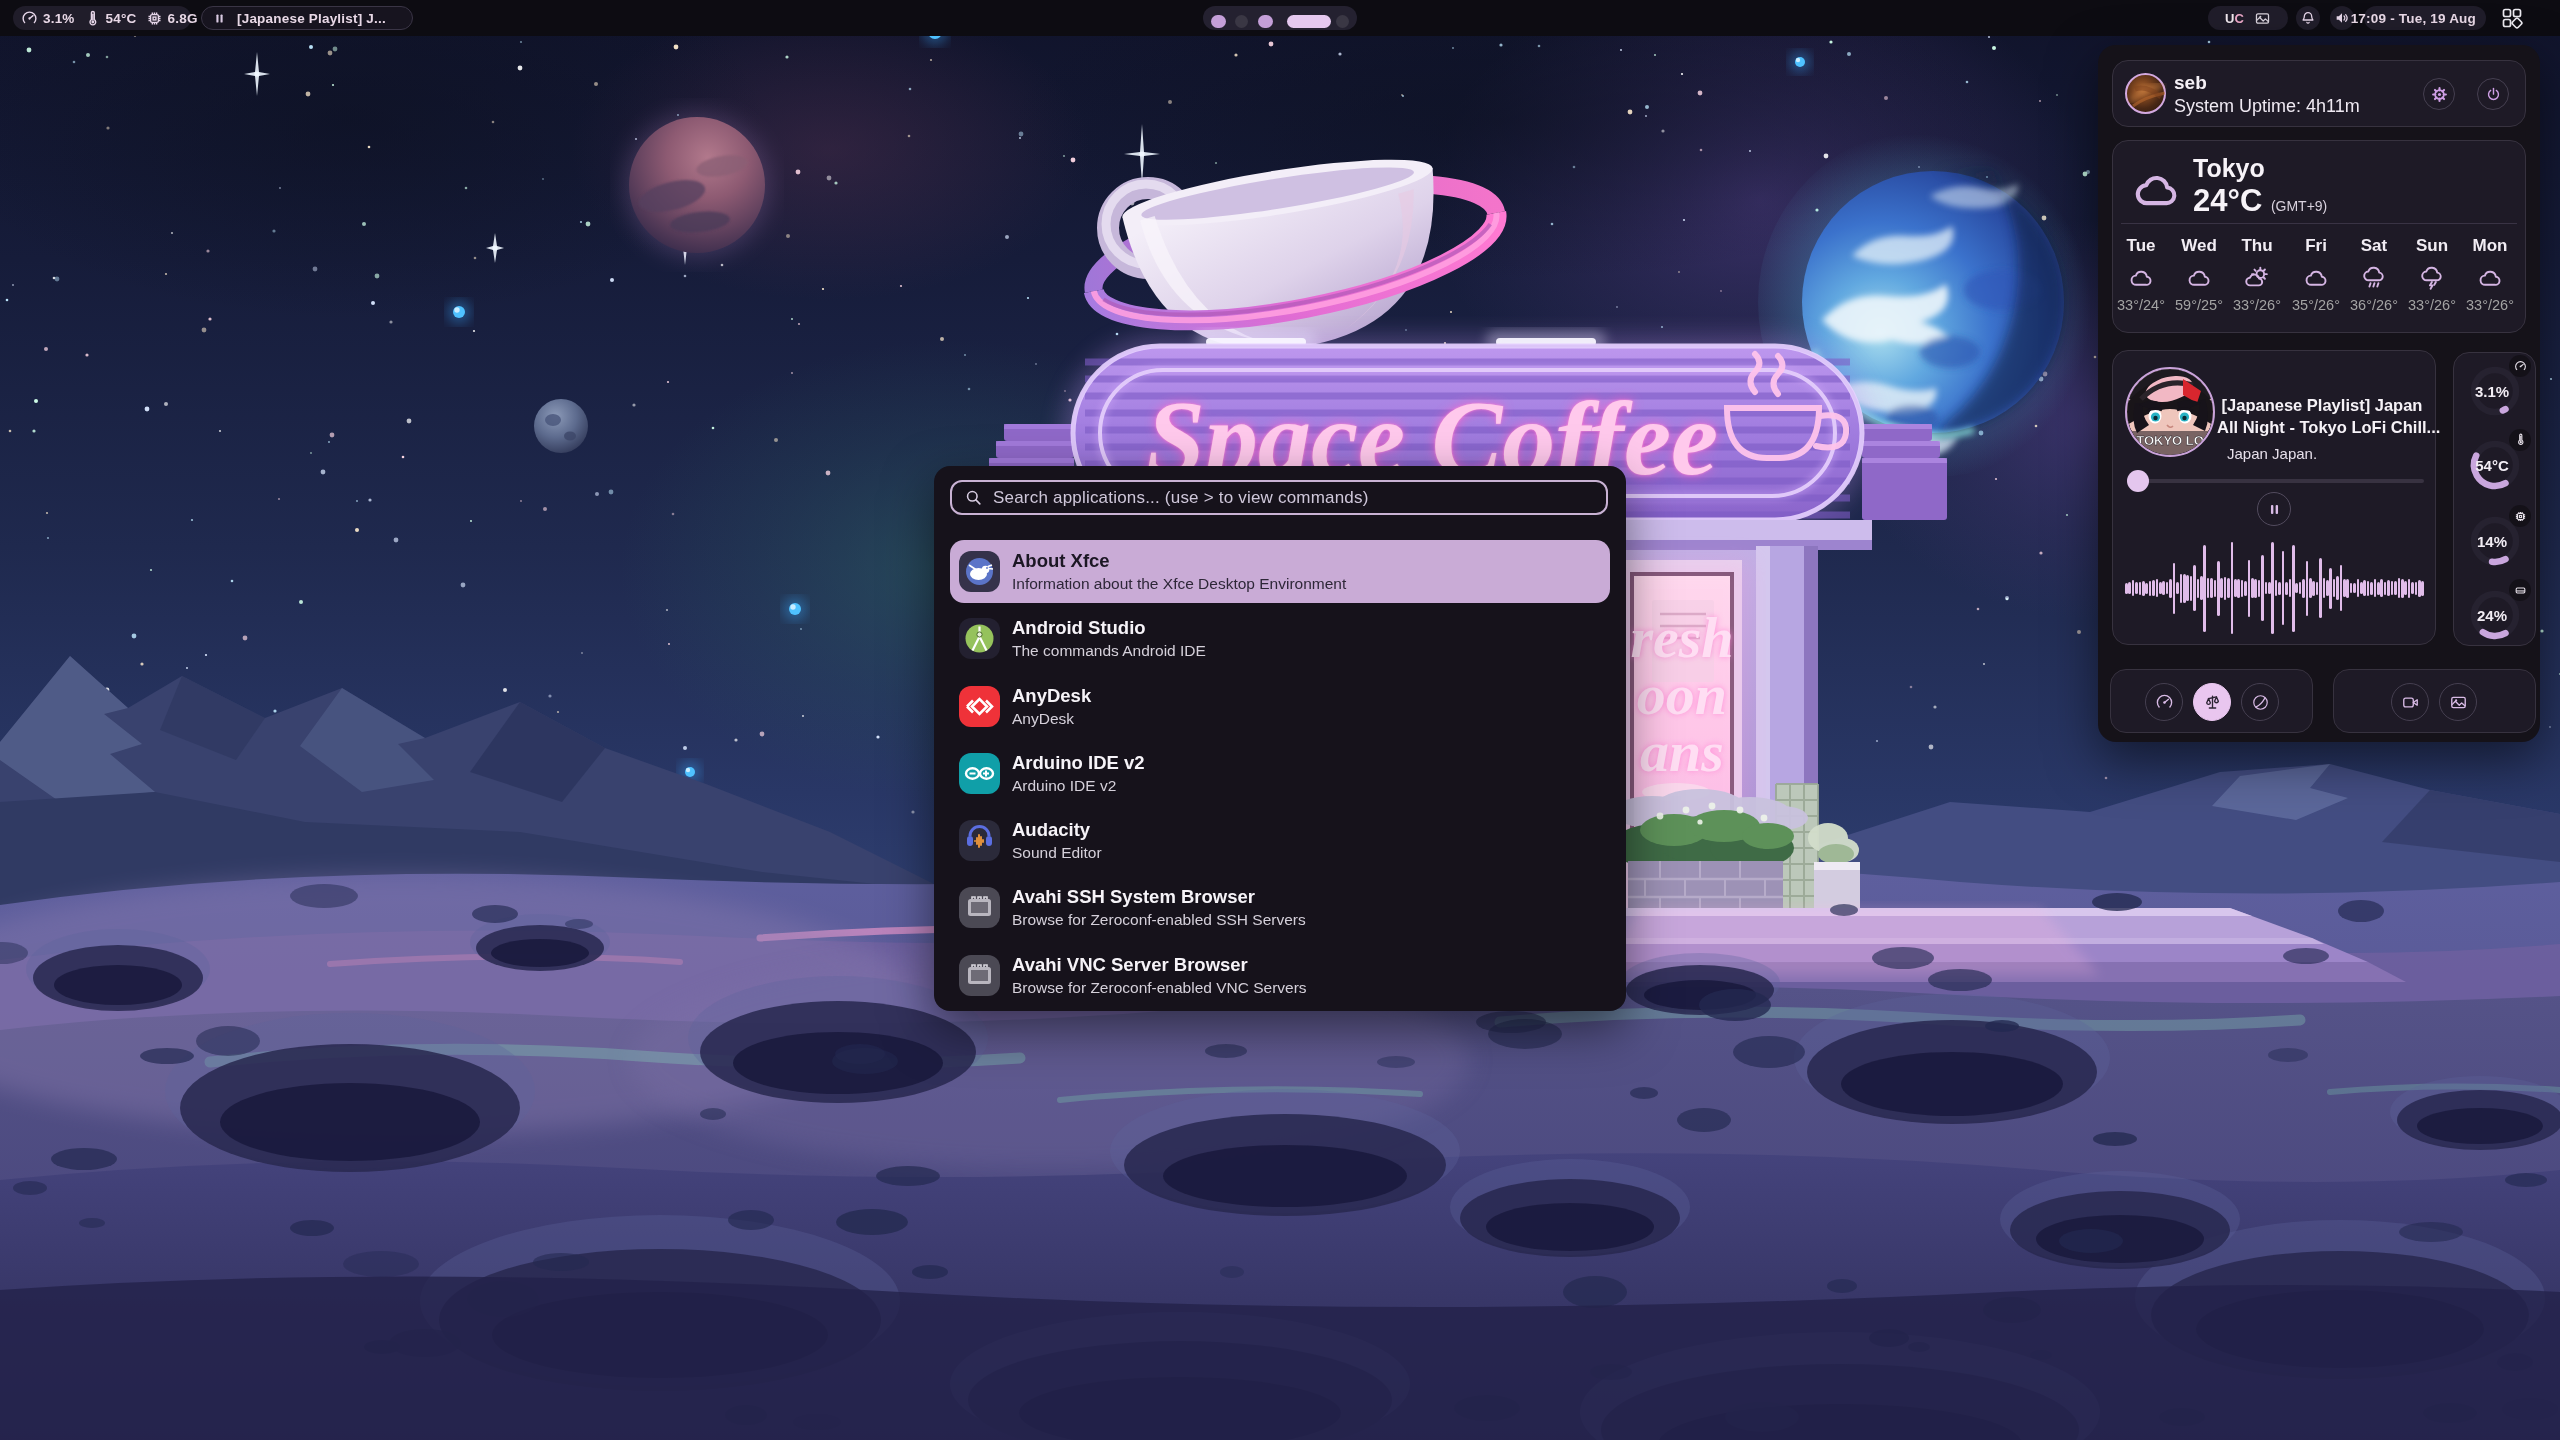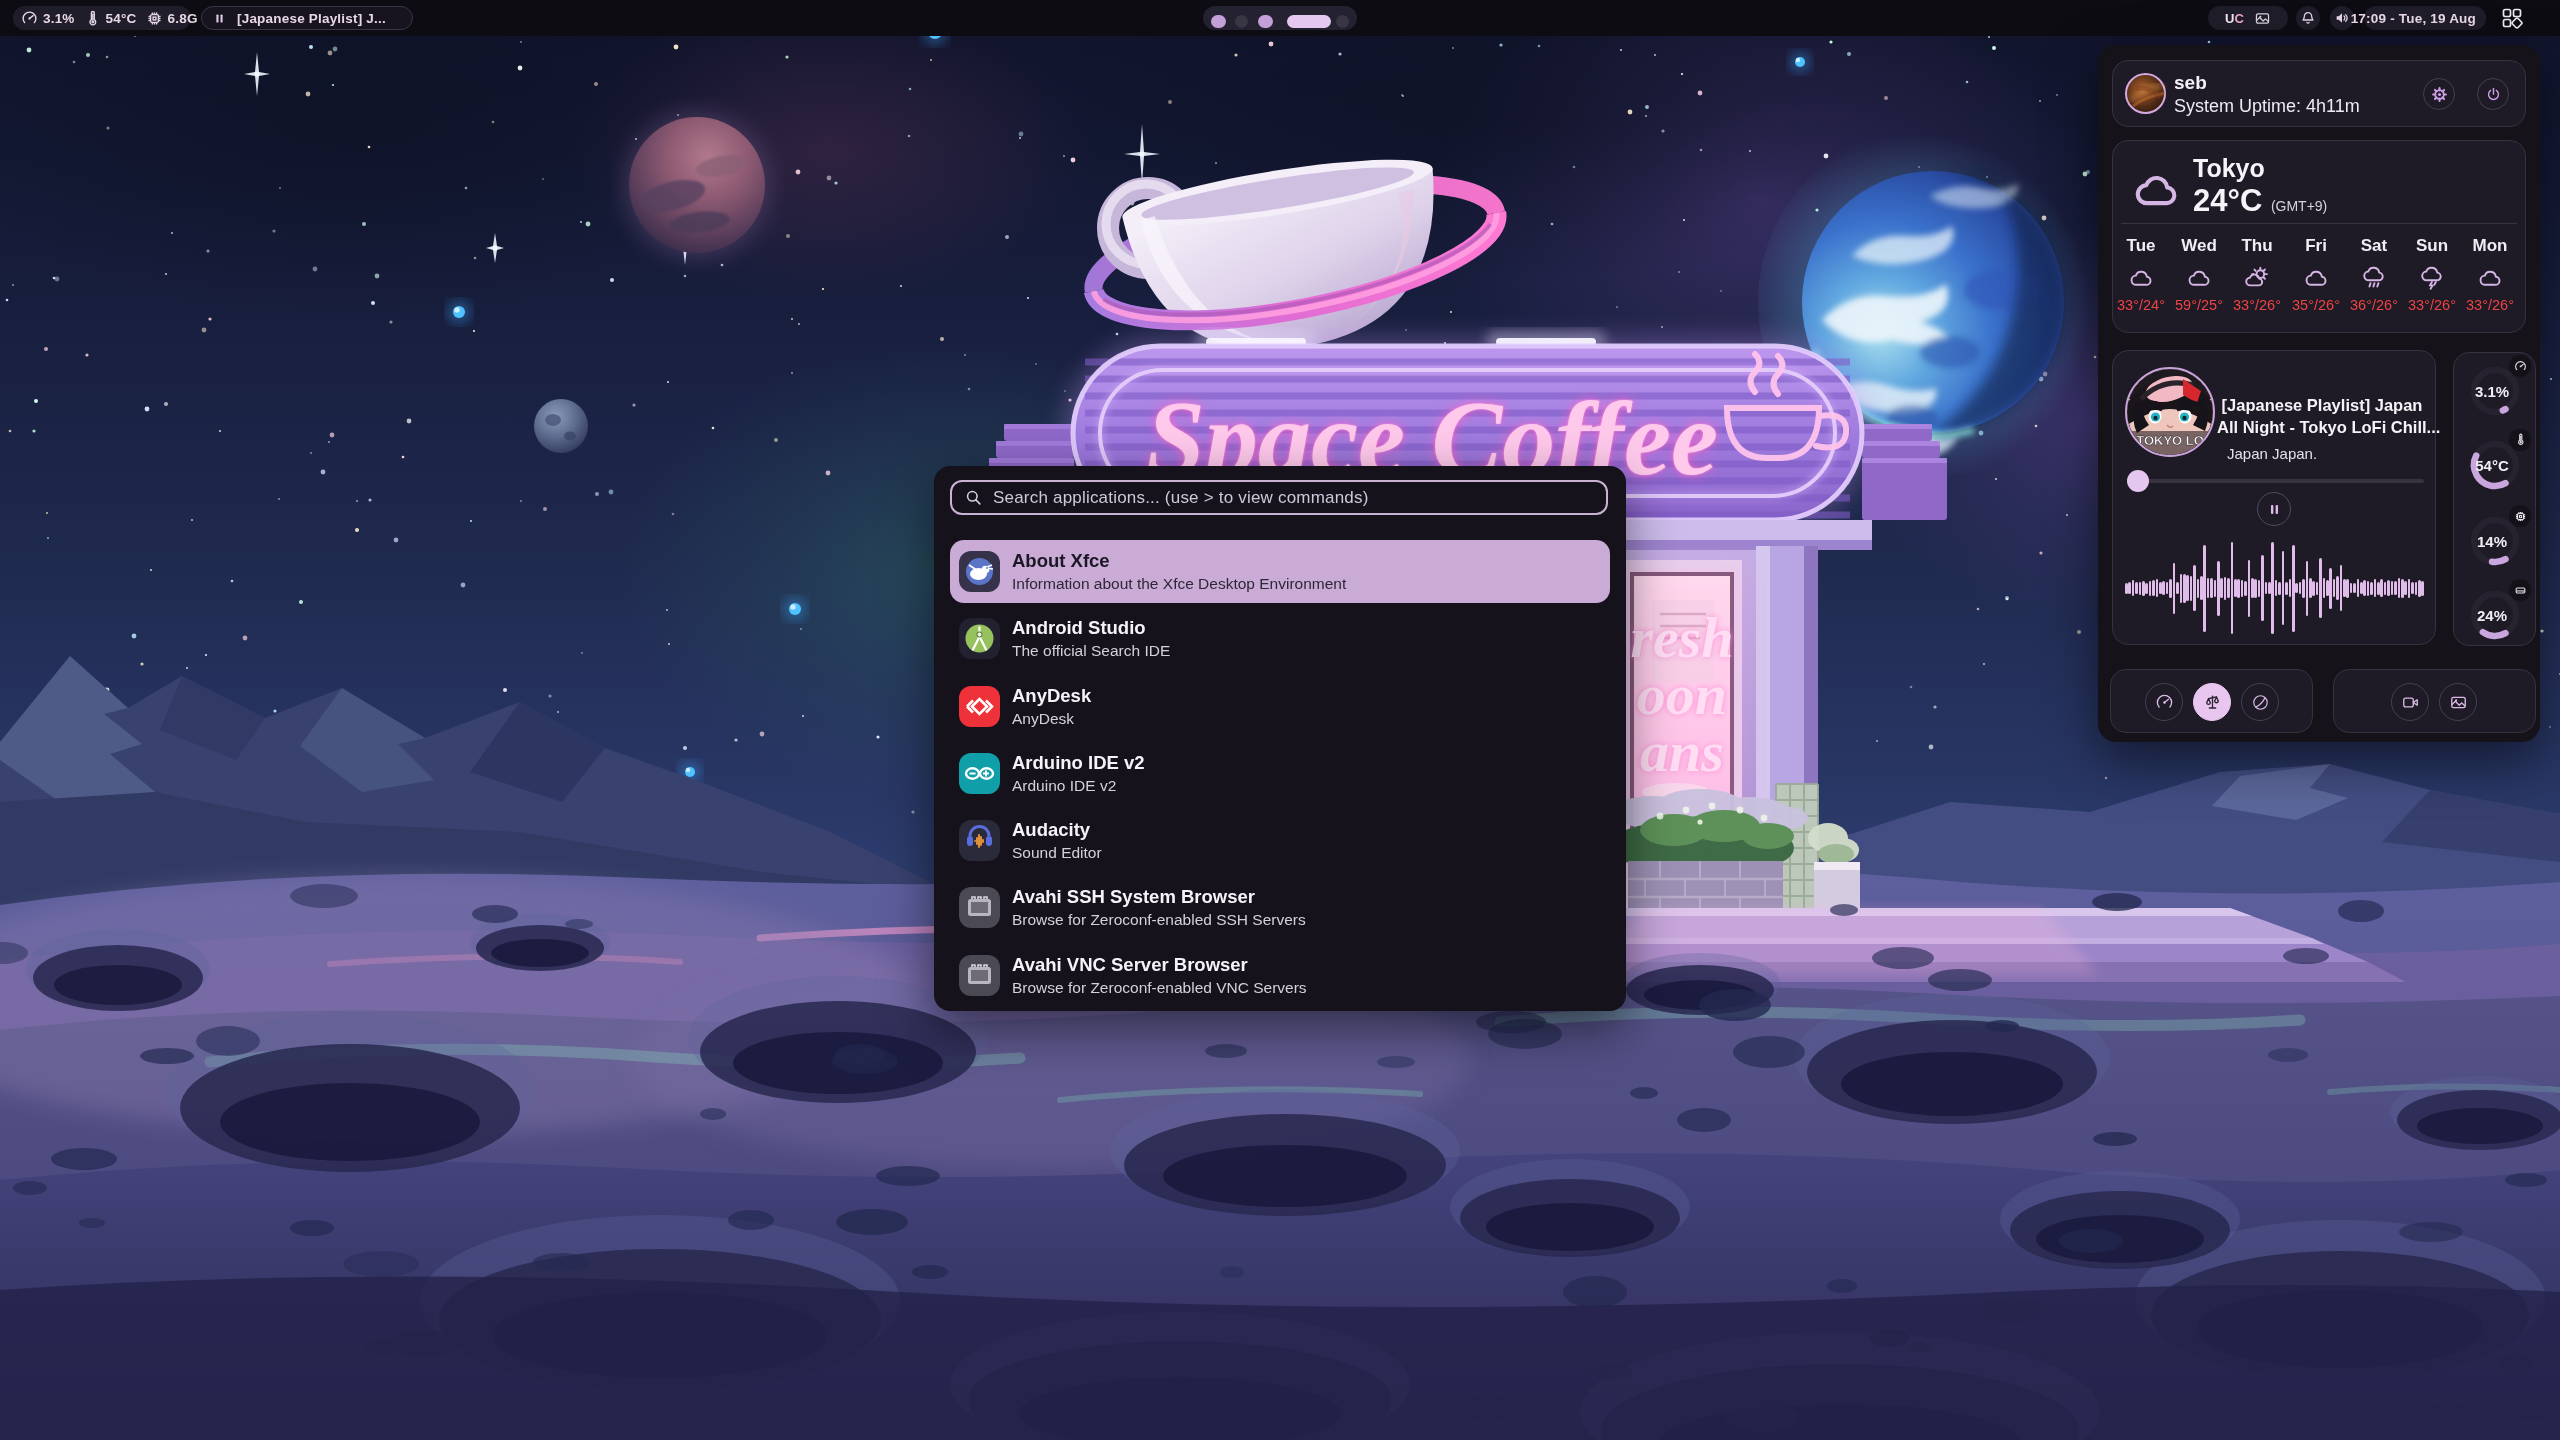--- a/index.html
+++ b/index.html
@@ -30,21 +30,21 @@
 .row.sel .t1{color:#1c1724}
 .row.sel .t2{color:#2e2738}
 
 #panel{position:absolute;left:2098px;top:45px;width:442px;height:697px;background:#151219;border-radius:18px;box-shadow:0 18px 50px rgba(0,0,0,0.5)}
 .card{position:absolute;background:#1e1a26;border:1.5px solid #37323f;border-radius:16px}
 #avatar{position:absolute;left:12px;top:12px;width:41px;height:41px;border-radius:50%;border:2.5px solid #d3a9e0;background:radial-gradient(circle at 42% 40%,#b06a33 0%,#7e451f 30%,#4a2815 60%,#23150e 100%)}
 .cbtn{position:absolute;width:32px;height:32px;border-radius:50%;border:1.5px solid #453f50;display:flex;align-items:center;justify-content:center}
 .wday{position:absolute;top:95px;width:56px;text-align:center}
 .wdn{font:bold 17px "Liberation Sans";color:#f2edf4}
 .wdi{margin-top:8px;height:30px}
-.wdt{font:14.5px "Liberation Sans";color:#ef4444;margin-top:3px}
+.wdt{font:14.5px "Liberation Sans";color:#a3a3a3;margin-top:3px}
 #art{position:absolute;left:12px;top:16px;width:90px;height:90px;border-radius:50%;border:2px solid #caa3da;overflow:hidden}
 #mtitle{position:absolute;left:104px;top:43px;width:210px;text-align:center;font:bold 16.5px/22px "Liberation Sans";color:#f6f2f7}
 #msub{position:absolute;left:114px;top:94px;font:15px "Liberation Sans";color:#e6dfea}
 #mbar{position:absolute;left:18px;top:128px;width:293px;height:4px;border-radius:2px;background:#383241}
 #mthumb{position:absolute;left:-4px;top:-9px;width:22px;height:22px;border-radius:50%;background:#e4c6ee}
 #mplay{position:absolute;left:144px;top:141px;width:34px;height:34px;border-radius:50%;border:1.5px solid #524b5e;display:flex;align-items:center;justify-content:center}
 #wave{position:absolute;left:12px;top:189px;width:300px;height:96px;display:flex;align-items:center;justify-content:space-between}
 .wb{width:2.6px;border-radius:2px;background:#e0bce9}
 .gbox{position:absolute;left:7px;width:68px;height:68px}
 .gbadge{position:absolute;right:-2px;top:-2px;width:22px;height:22px;border-radius:50%;background:#141118;display:flex;align-items:center;justify-content:center}
@@ -1010,21 +1010,21 @@
         <div class="row">
           <div class="aic" style="background:#232030">
             <svg width="41" height="41" viewBox="0 0 41 41">
               <circle cx="20.5" cy="20.5" r="14" fill="#95c25c"></circle>
               <path d="M20.5 8.5v10M20.5 18.5l-7 14M20.5 18.5l7 14" stroke="#fff" stroke-width="2.2"></path>
               <circle cx="20.5" cy="16.5" r="2.6" fill="#e8f2d8" stroke="#4a6a2a" stroke-width="1"></circle>
             </svg>
           </div>
           <div class="txt">
             <div class="t1">Android Studio</div>
-            <div class="t2">The official Search IDE</div>
+            <div class="t2">The commands Android IDE</div>
           </div>
         </div>
         <div class="row">
           <div class="aic" style="background:#ef3239">
             <svg width="41" height="41" viewBox="0 0 41 41">
               <path d="M13 20.5l7.5-7.5 7.5 7.5-7.5 7.5Z" fill="none" stroke="#fff" stroke-width="2.6"></path>
               <path d="M8 20.5l6-6M8 20.5l6 6M27 14.5l6 6-6 6" stroke="#fff" stroke-width="2.6" fill="none"></path>
             </svg>
           </div>
           <div class="txt">

